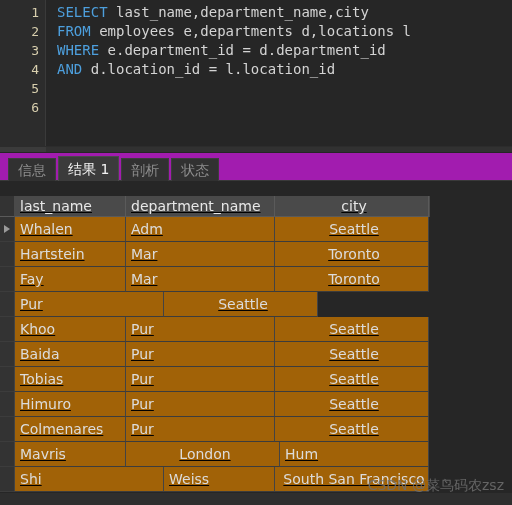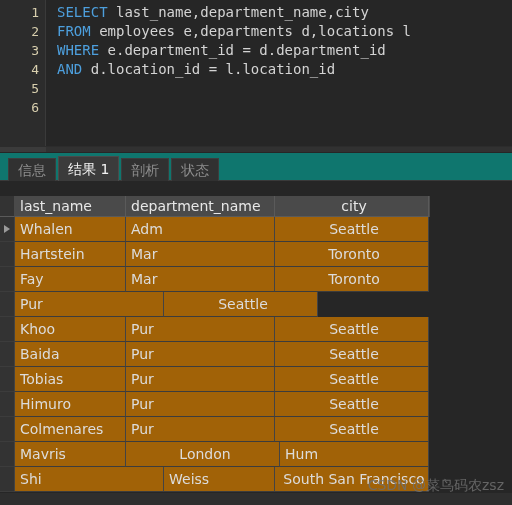--- a/index.html
+++ b/index.html
@@ -89,21 +89,21 @@
     height: 5px;
     background: #313131;
   }
 
   
   .tabbar {
     position: absolute;
     left: 0; top: 153px;
     width: 512px;
     height: 28px;
-    background: #0f766e;
+    background: #a21caf;
     border-bottom: 1px solid #3a3a3a;
     box-sizing: border-box;
   }
   .tabs {
     display: flex;
     align-items: flex-end;
     height: 28px;
     padding-left: 8px;
   }
   .tab {
@@ -139,20 +139,21 @@
   }
   .grid-inner {
     position: absolute;
     left: 0; top: 15px;
     width: 430px;
   }
   .grid-row {
     display: flex;
     height: 25px;
     box-sizing: border-box;
+    text-decoration: underline;
   }
   .grid-header {
     height: 21px;
     background: #4a4a4a;
   }
   .grid-header .cell {
     background: #4a4a4a;
     color: #e8e8e8;
     line-height: 20px;
     border-right: 1px solid #5a5a5a;

